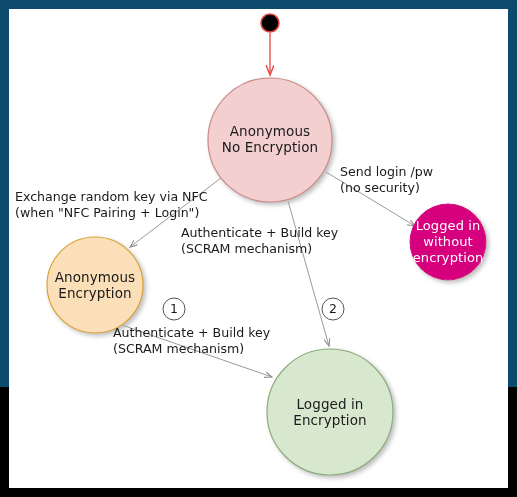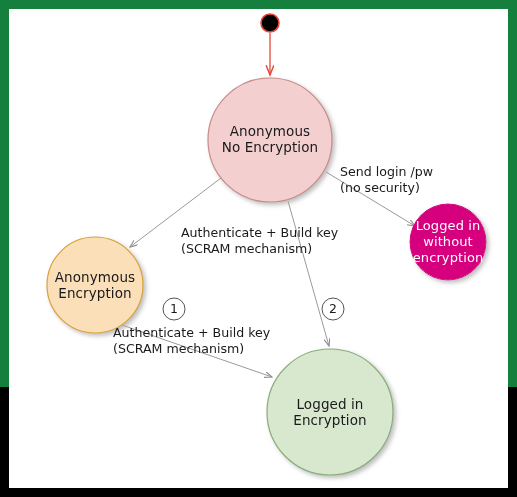--- a/index.html
+++ b/index.html
@@ -11,21 +11,21 @@
     width: 517px;
     height: 497px;
     overflow: hidden;
     font-family: "DejaVu Sans", sans-serif;
   }
   #frame {
     position: absolute;
     left: 0; top: 0;
     width: 517px;
     height: 387px;
-    background: #15803d;
+    background: #0c4a6e;
     box-sizing: border-box;
     text-decoration: underline;
   }
   #canvas {
     position: absolute;
     left: 9px;
     top: 9px;
     width: 499px;
     height: 479px;
     background: #ffffff;
@@ -112,20 +112,22 @@
     <div class="node-label" style="left:16px; top:260px; width:140px;">Anonymous
 Encryption</div>
 
     <div class="node-label onwhite" style="left:389px; top:209px; width:100px;">Logged in
 without
 encryption</div>
 
     <div class="node-label" style="left:251px; top:387px; width:140px;">Logged in
 Encryption</div>
 
+    <div class="edge-label" style="left:6px; top:180px; width:225px;">Exchange random key via NFC
+(when "NFC Pairing + Login")</div>
 
     <div class="edge-label" style="left:331px; top:155px; width:125px;">Send login /pw
 (no security)</div>
 
     <div class="edge-label" style="left:172px; top:216px; width:186px;">Authenticate + Build key
 (SCRAM mechanism)</div>
 
     <div class="edge-label" style="left:104px; top:316px; width:186px;">Authenticate + Build key
 (SCRAM mechanism)</div>
 

